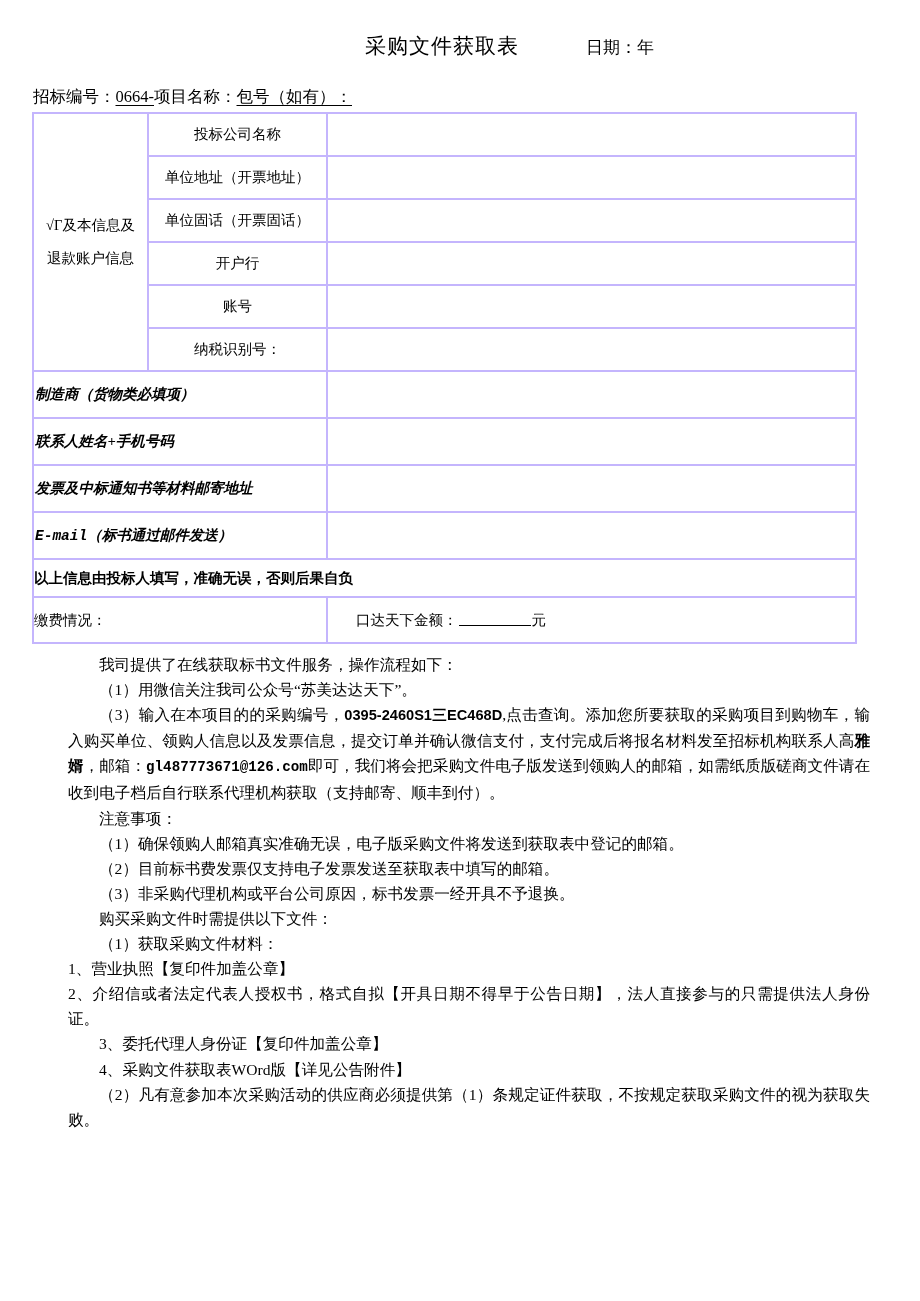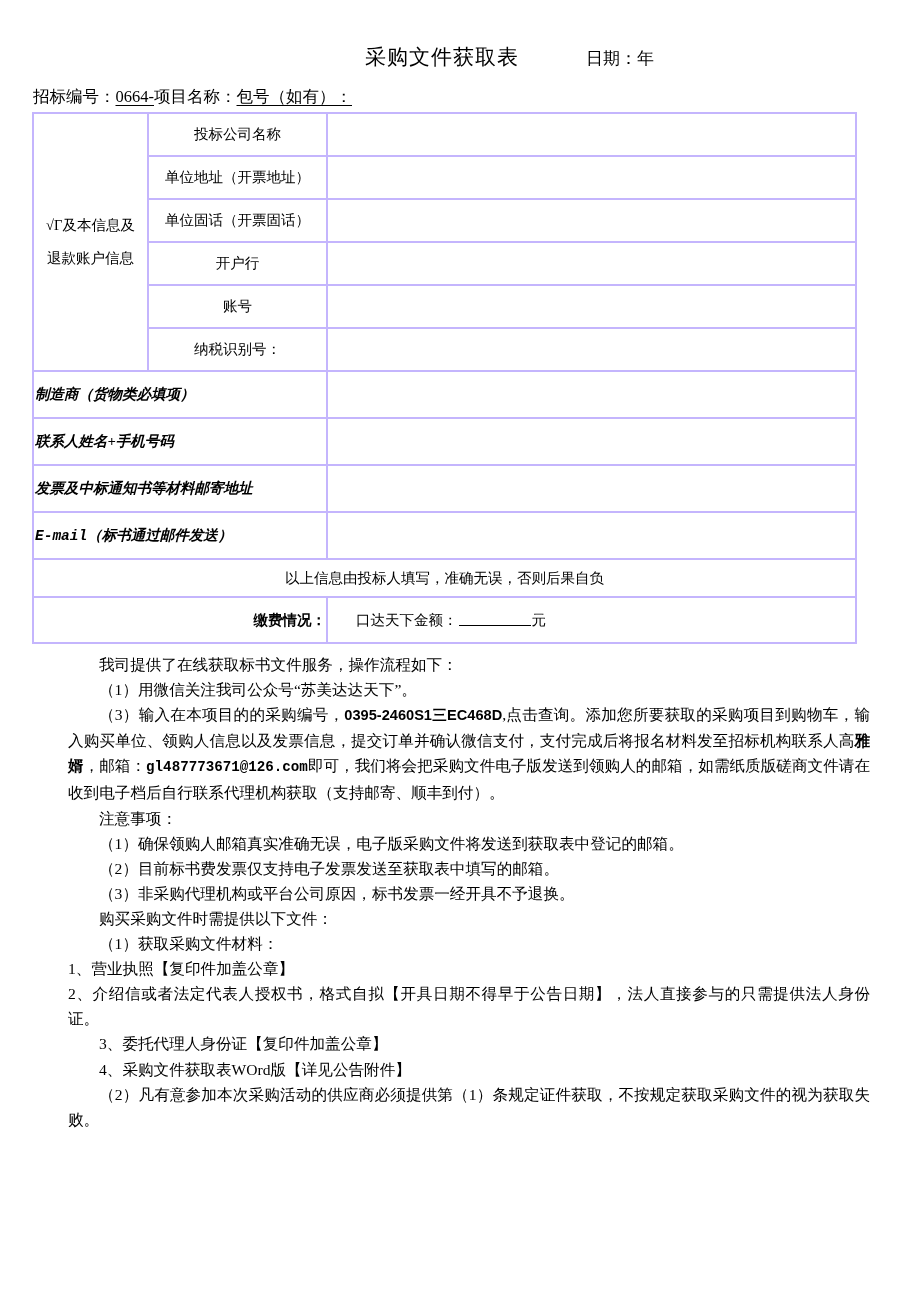--- a/index.html
+++ b/index.html
@@ -16,21 +16,21 @@
     width: 920px;
     height: 1301px;
     overflow: hidden;
     background: #ffffff;
   }
 
   
   .title-row {
     position: absolute;
     left: 0;
-    top: 43px;
+    top: 32px;
     width: 740px;
     height: 30px;
   }
   .doc-title {
     position: absolute;
     left: 365px;
     top: 0;
     font-size: 21px;
     line-height: 28px;
     letter-spacing: 1px;
@@ -92,32 +92,30 @@
   .row-full-left {
     text-align: left;
     padding-left: 1px !important;
     height: 45px;
   }
   .bold-cell {
     font-weight: bold;
     font-style: italic;
   }
   .notice-row {
-    text-align: center;
-    font-weight: normal;
+    font-weight: bold;
     font-size: 15.5px;
     height: 36px;
     font-family: "Liberation Sans", "DejaVu Sans", sans-serif;
     margin-top: 32px;
   }
   .fee-label {
-    text-align: right;
+    text-align: left;
     height: 44px;
     font-size: 15px;
-    font-weight: bold;
   }
   .fee-value {
     text-align: left;
     padding-left: 28px !important;
     font-size: 15.5px;
     height: 44px;
     margin-left: 35px;
   }
   .blank-line {
     display: inline-block;

